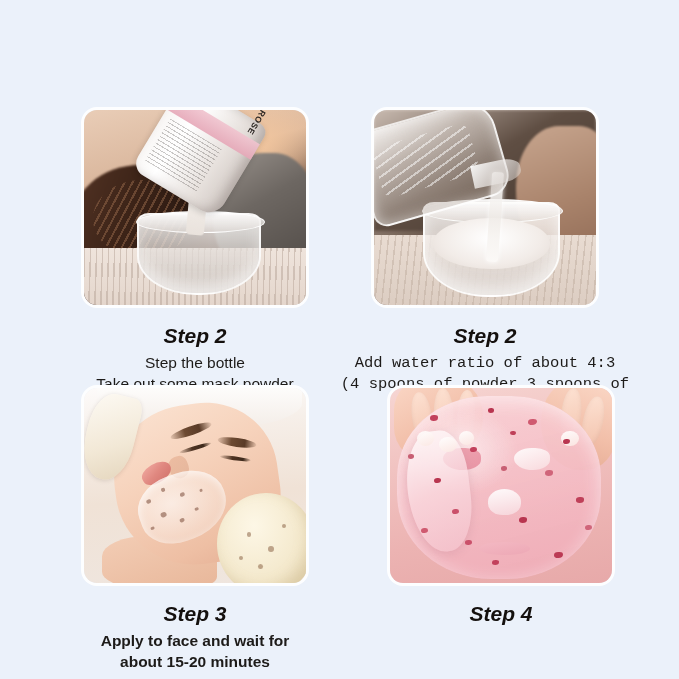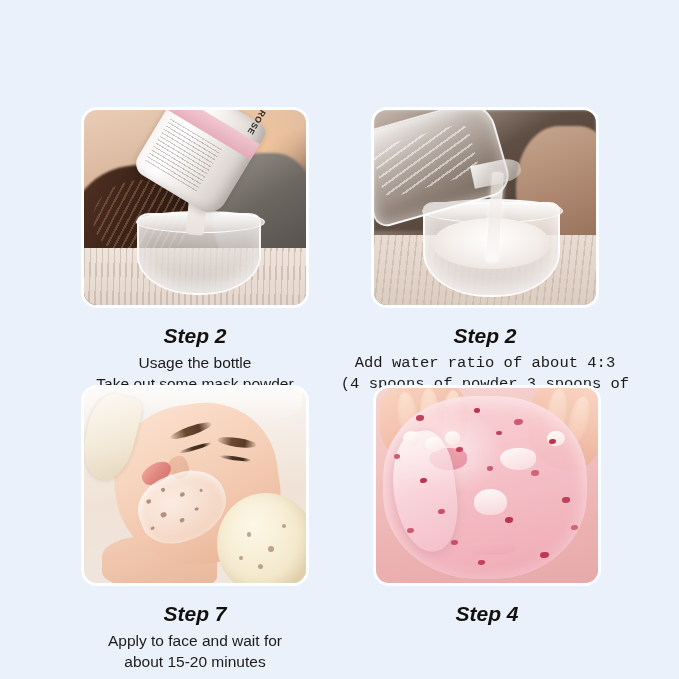--- a/index.html
+++ b/index.html
@@ -45,21 +45,21 @@
     height: 555px;
   }
 
   .cell {
     position: absolute;
     width: 222px;
   }
   .cell.c1 { left: 0px;   top: 0px; }
   .cell.c2 { left: 290px; top: 0px; }
   .cell.c3 { left: 0px;   top: 278px; }
-  .cell.c4 { left: 292px; top: 278px; }
+  .cell.c4 { left: 306px; top: 278px; }
 
   .photo {
     position: relative;
     width: 222px;
     height: 195px;
     border-radius: 13px;
     overflow: hidden;
     background: #e8d9cf;
     box-shadow: 0 0 0 3px #fdfeff;
   }
@@ -84,20 +84,21 @@
     width: 222px;
   }
   .cell.c2 .step-desc, .cell.c4 .step-desc {
     width: 290px;
     margin-left: -34px;
     font-family: Liberation Mono, monospace;
   }
   .cell.c3 .step-desc {
     width: 266px;
     margin-left: -22px;
+    font-weight: bold;
   }
 
   
   .p1 {
     background:
       radial-gradient(ellipse 60% 50% at 78% 18%, #f3c79f 0%, rgba(243,199,159,0) 62%),
       linear-gradient(165deg, #e9cdb7 0%, #dab79d 30%, #4a2f24 55%, #3a241b 78%, #d9cfc8 100%);
   }
   .p1 .hair {
     position: absolute; left: -6%; top: 28%; width: 62%; height: 62%;
@@ -405,21 +406,21 @@
           <div class="rim"></div>
         </div>
         <div class="pour"></div>
         <div class="bottle">
           <div class="pinkband"></div>
           <div class="tinytext"></div>
           <div class="lbl">BULGARIAN ROSE</div>
         </div>
       </div>
       <div class="step-label">Step 2</div>
-      <div class="step-desc">Usage the bottle
+      <div class="step-desc">Step the bottle
 Take out some mask powder</div>
     </div>
 
     <div class="cell c2">
       <div class="photo p2">
         <div class="bg-dark"></div>
         <div class="arm"></div>
         <div class="towel2"></div>
         <div class="bowl2">
           <div class="rim2"></div>
@@ -460,21 +461,21 @@
         </div>
         <div class="jar">
           <div class="spk" style="left:30%;top:38%;width:5%;height:5%"></div>
           <div class="spk" style="left:52%;top:52%;width:6%;height:6%"></div>
           <div class="spk" style="left:42%;top:70%;width:5%;height:5%"></div>
           <div class="spk" style="left:66%;top:30%;width:4%;height:4%"></div>
           <div class="spk" style="left:22%;top:62%;width:4%;height:4%"></div>
         </div>
         <div class="spatula"></div>
       </div>
-      <div class="step-label">Step 7</div>
+      <div class="step-label">Step 3</div>
       <div class="step-desc">Apply to face and wait for
 about 15-20 minutes</div>
     </div>
 
     <div class="cell c4">
       <div class="photo p4">
         <div class="hand-l"></div>
         <div class="hand-r"></div>
 
         <div class="finger" style="left:10%;top:2%;width:9%;height:26%;transform:rotate(-8deg)"></div>

